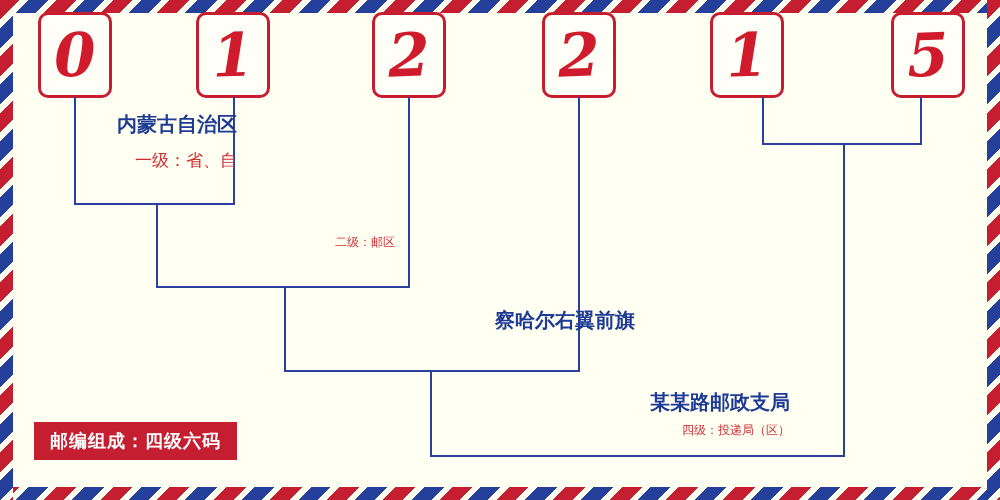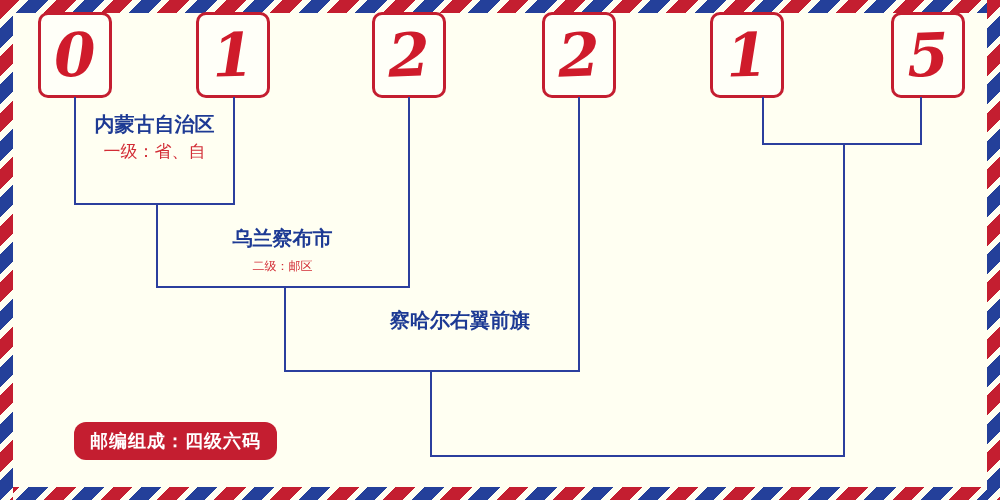--- a/index.html
+++ b/index.html
@@ -65,52 +65,51 @@
     font-weight:bold;
     font-size:60px;
     line-height:1;
     color:var(--digit-red);
     transform:rotate(-2deg);
   }
 
   .vline{position:absolute;width:2px;background:var(--line-blue);}
   .hline{position:absolute;height:2px;background:var(--line-blue);}
 
-  .lvl{position:absolute;text-align:center;}
+  .lvl{position:absolute;text-align:right;}
   .lvl .title{
     color:var(--title-blue);
     font-weight:bold;
     font-size:20px;
     line-height:24px;
   }
   .lvl .desc{
     color:var(--desc-red);
     font-size:12px;
     line-height:22px;
     margin-top:5px;
   }
   .lvl .desc-line{
     color:var(--desc-red);
     font-size:17px;
     line-height:22px;
   }
-  .lvl .desc-first{margin-top:5px;}
+  .lvl .desc-first{margin-top:14px;}
 
   .badge{
     position:absolute;
     left:34px;
     top:422px;
     background:var(--badge-red);
     color:#ffffff;
     font-size:18px;
     font-weight:bold;
     padding:7px 16px;
-    border-radius:12px;
+    border-radius:0;
     letter-spacing:1px;
-    margin-left:40px;
   }
 </style>
 </head>
 <body>
 
 <div class="frame">
 
   <div class="edge edge-top"></div>
   <div class="edge edge-bottom"></div>
   <div class="edge edge-left"></div>
@@ -154,25 +153,28 @@
   <div class="vline" style="left:762px;top:97px;height:48px"></div>
   <div class="vline" style="left:920px;top:97px;height:48px"></div>
   <div class="hline" style="left:762px;top:143px;width:160px"></div>
 
   <div class="lvl" style="left:72px;top:112px;width:165px">
     <div class="title">内蒙古自治区</div>
     <div class="desc-line desc-first">一级：省、自</div>
   </div>
 
   <div class="lvl" style="left:170px;top:226px;width:225px">
-    <div class="title">乌兰察布市</div>
     <div class="desc">二级：邮区</div>
   </div>
 
   <div class="lvl" style="left:285px;top:308px;width:350px">
     <div class="title">察哈尔右翼前旗</div>
   </div>
 
+  <div class="lvl" style="left:500px;top:390px;width:290px">
+    <div class="title">某某路邮政支局</div>
+    <div class="desc">四级：投递局（区）</div>
+  </div>
 
 
   <div class="badge">邮编组成：四级六码</div>
 
 </div>
 
 </body></html>

